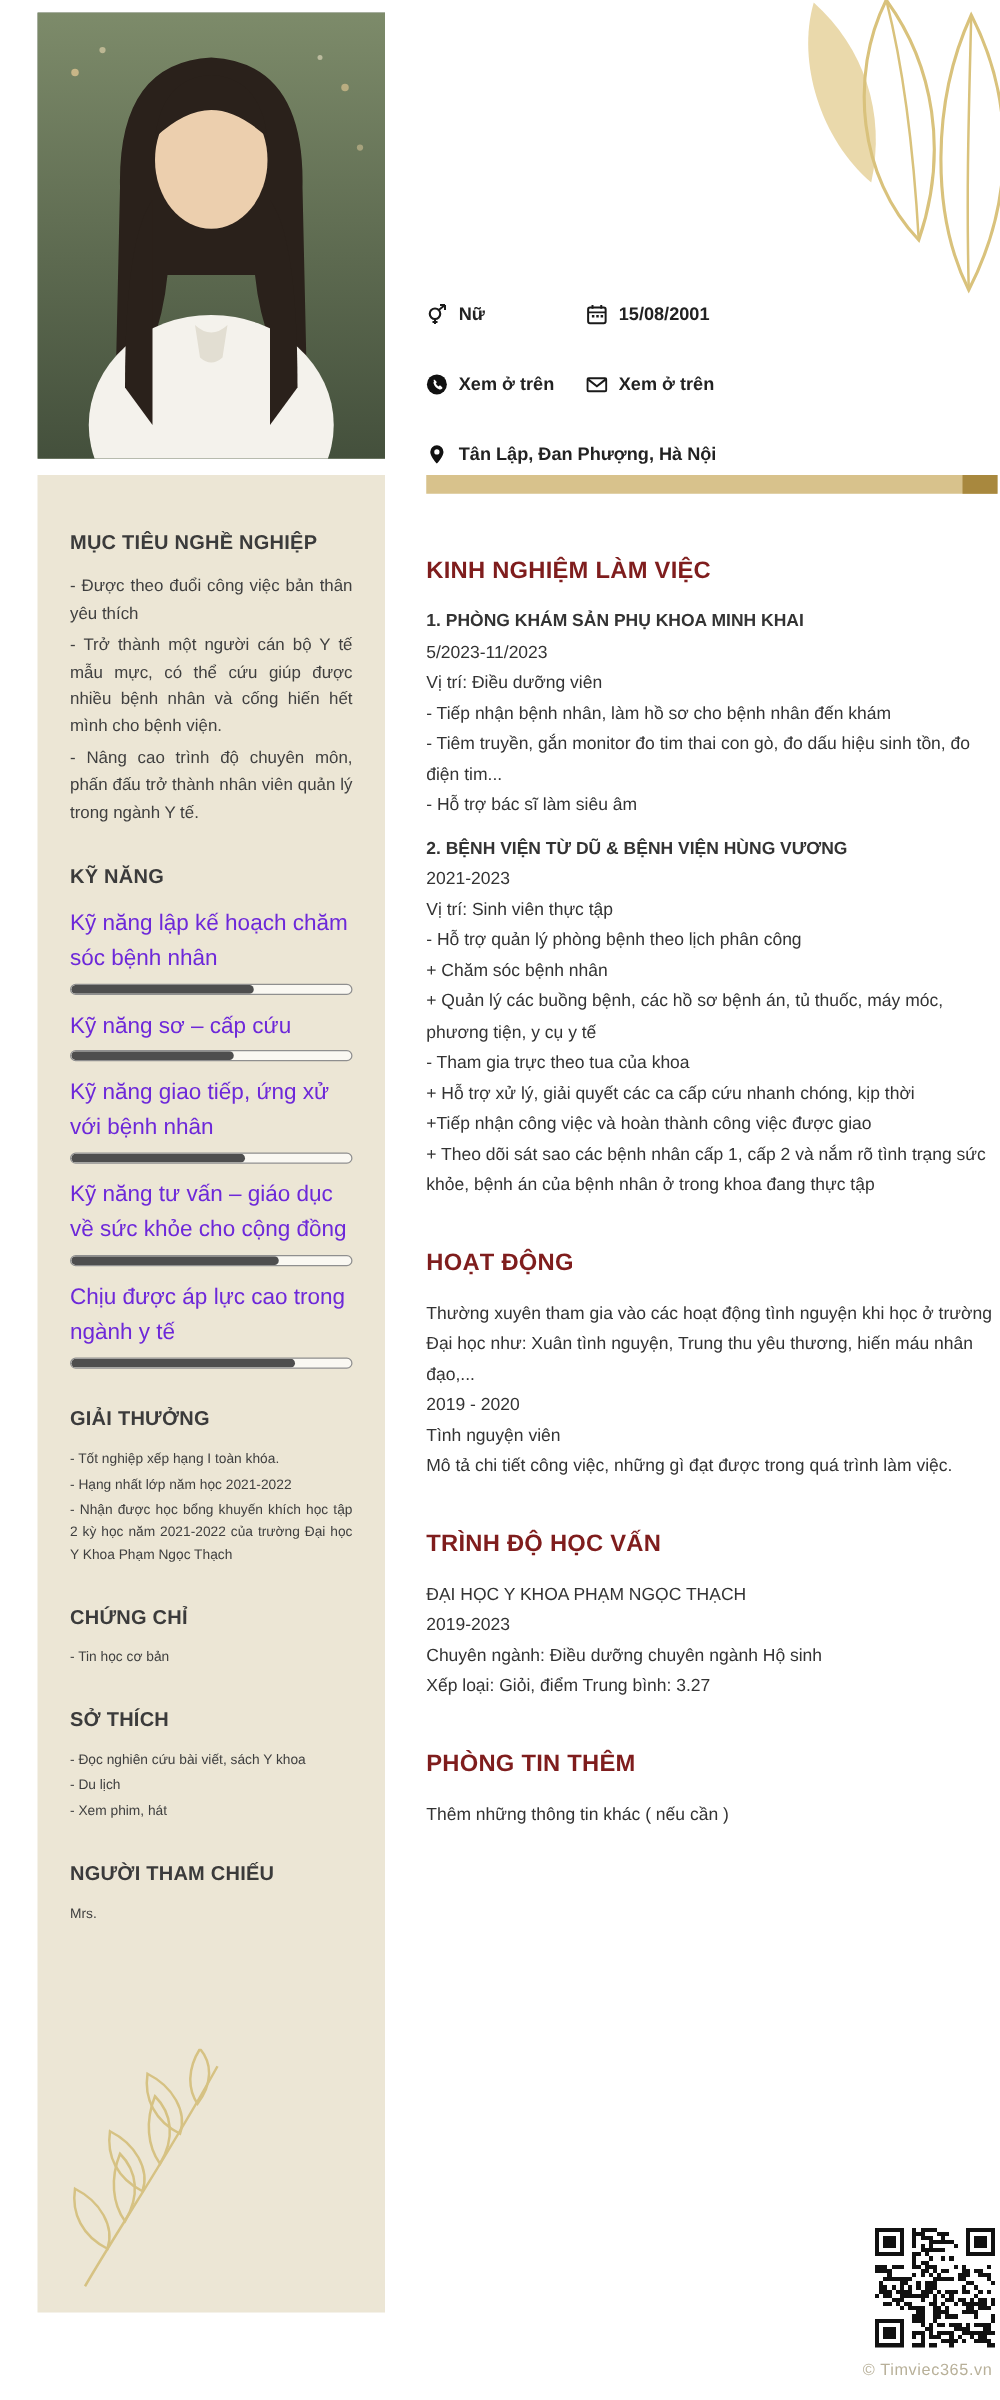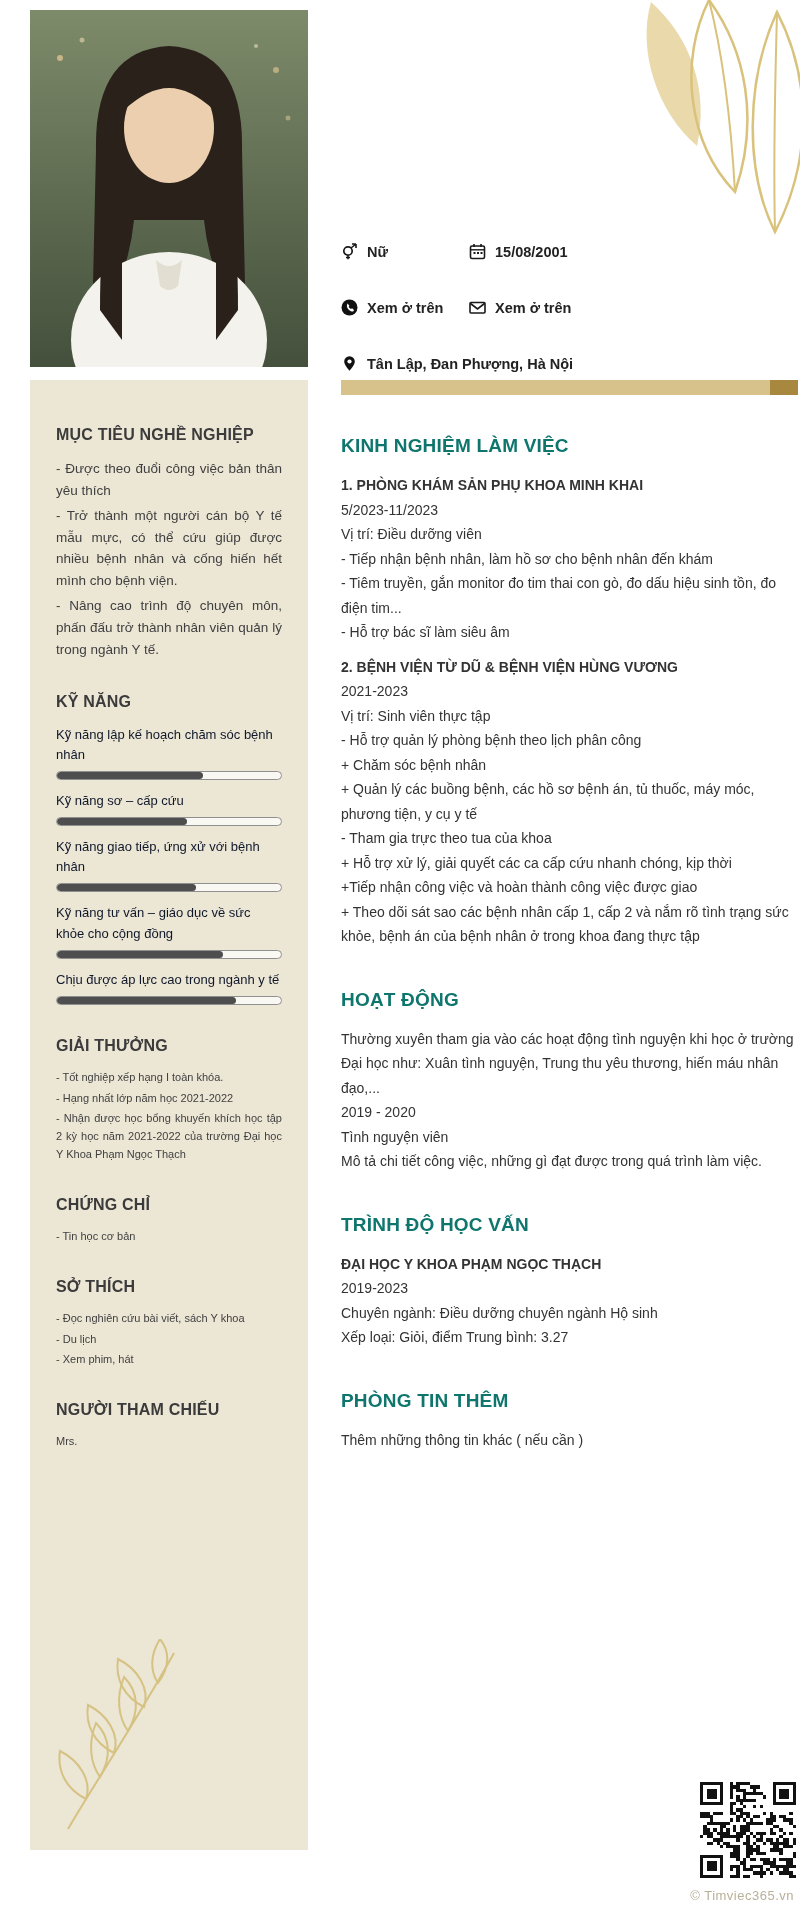--- a/index.html
+++ b/index.html
@@ -41,41 +41,41 @@
   .sidebar {
     position:absolute; left:30px; top:380px; width:278px; height:1470px;
     background:var(--sidebar-bg,#ece6d5); padding:46px 26px 0 26px;
   }
   .side-section { margin-bottom:32px; }
   .side-section h2 { font-size:16px; font-weight:bold; color:#3b3b3b; margin-bottom:14px; letter-spacing:.2px; }
   .side-text p { font-size:13.5px; line-height:1.62; color:#3f3f3f; text-align:justify; margin-bottom:3px; }
   .side-list p { font-size:11px; line-height:1.62; color:#3f3f3f; text-align:justify; margin-bottom:3px; }
 
   .skill { margin-bottom:11px; }
-  .skill-label { font-size:13px; line-height:1.55; color:#0f172a; margin-bottom:6px; }
+  .skill-label { font-size:18px; line-height:1.55; color:#6d28d9; margin-bottom:6px; }
   .skill-track {
     height:9px; border:1px solid #8f8f8f; border-radius:6px;
     background:#faf8f2; position:relative; overflow:hidden;
   }
   .skill-fill { position:absolute; left:0; top:0; bottom:0; background:var(--skill-fill,#4e4e4e); border-radius:6px; }
 
   .side-leaf { position:absolute; left:22px; bottom:16px; pointer-events:none; }
 
   
   .main { position:absolute; left:341px; top:380px; width:457px; }
   .gold-bar { height:15px; background:var(--accent-gold,#d8c28c); position:relative; }
   .gold-bar .bar-end { position:absolute; right:0; top:0; width:28px; height:15px; background:var(--bar-dark,#a8883e); }
   .main-content { padding-top:40px; }
   .main-section { margin-bottom:40px; }
-  .main-section h2 { font-size:19px; font-weight:bold; color:#0f766e; margin-bottom:16px; letter-spacing:.2px; }
+  .main-section h2 { font-size:19px; font-weight:bold; color:#7f1d1d; margin-bottom:16px; letter-spacing:.2px;margin-top:11px; }
   .main p { font-size:14px; line-height:1.75; color:#333; }
   .job { margin-bottom:10px; }
   .job-title { font-weight:bold; font-size:14px; line-height:1.75; color:#2f2f2f; }
   .muted { color:#b5b5b5; }
-  .edu-school { font-weight:bold; font-size:14px; line-height:1.75; color:#2f2f2f; }
+  .edu-school { font-weight:normal; font-size:14px; line-height:1.75; color:#2f2f2f; }
 
   
   .qr { position:absolute; left:700px; top:1782px; width:96px; height:96px; }
   .copyright { position:absolute; right:6px; top:1888px; font-size:13px; letter-spacing:.5px; color:#b8b099; }
 </style>
 </head>
 <body>
 
 <div class="page">
 

